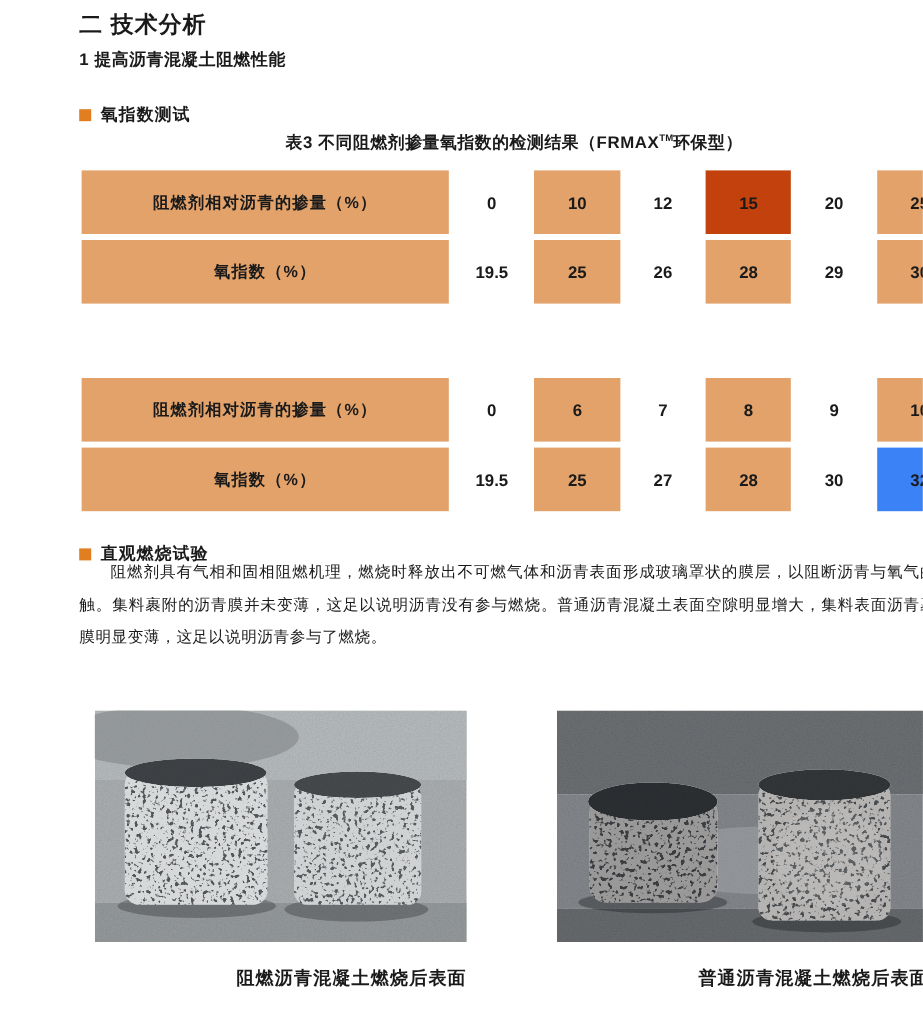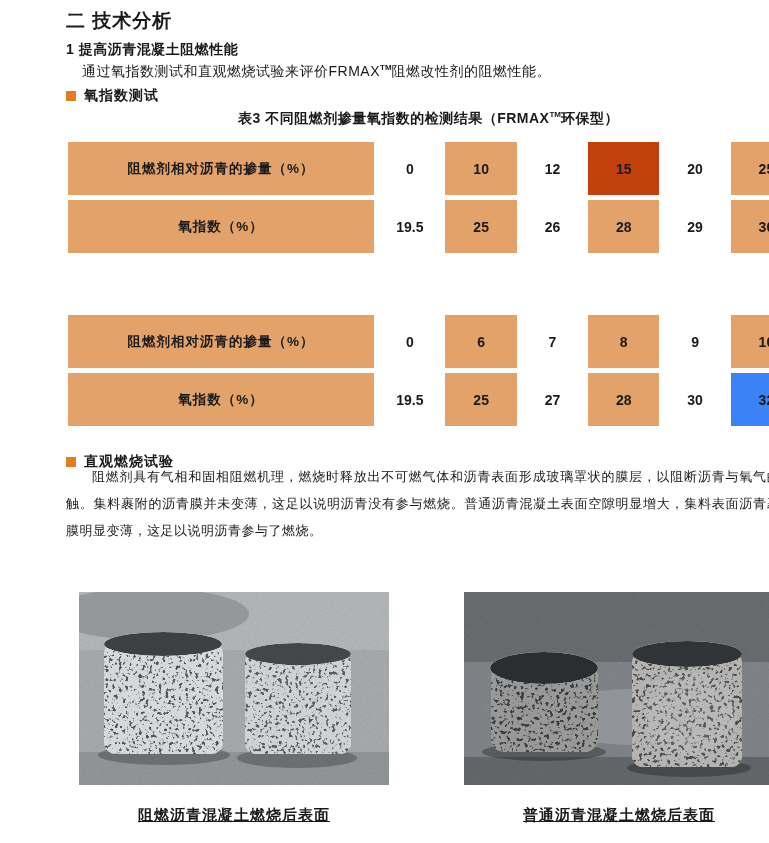--- a/index.html
+++ b/index.html
@@ -31,33 +31,32 @@
     width:71.5px;height:53px;display:flex;align-items:center;justify-content:center;
     font-size:14px;font-weight:bold;
   }
   .para{
     left:22px;top:463px;width:728px;font-size:13px;line-height:27px;
     text-align:justify;text-indent:2em;letter-spacing:0.5px;
   }
   .photo{top:592px;width:310px;height:193px;}
   .photo-l{left:35px;}
   .photo-r{left:420px;}
-  .caption{top:806px;width:310px;text-align:center;font-size:15px;font-weight:bold;letter-spacing:1px;text-decoration:underline;}
+  .caption{top:806px;width:310px;text-align:right;font-size:15px;font-weight:bold;letter-spacing:1px;}
   .cap-l{left:35px;}
   .cap-r{left:420px;}
 </style>
 </head>
 <body>
 
 <div class="page">
 
   <div class="abs h1">二 技术分析</div>
   <div class="abs h2">1 提高沥青混凝土阻燃性能</div>
 
-  <div class="abs intro"><span>通过氧指数测试和直观燃烧试验来评价FRMAX</span><sup class="tm">TM</sup><span>阻燃改性剂的阻燃性能。</span></div>
 
   <div class="abs sec1 bullet-line">
     <span class="bullet-sq" style="background:#E07E20;"></span>
     <span>氧指数测试</span>
   </div>
 
   <div class="abs tbl-title t3-title"><span>表3 不同阻燃剂掺量氧指数的检测结果（FRMAX</span><sup class="tm">TM</sup><span>环保型）</span></div>
 
   <div class="abs tbl t3">
     <div class="trow">

